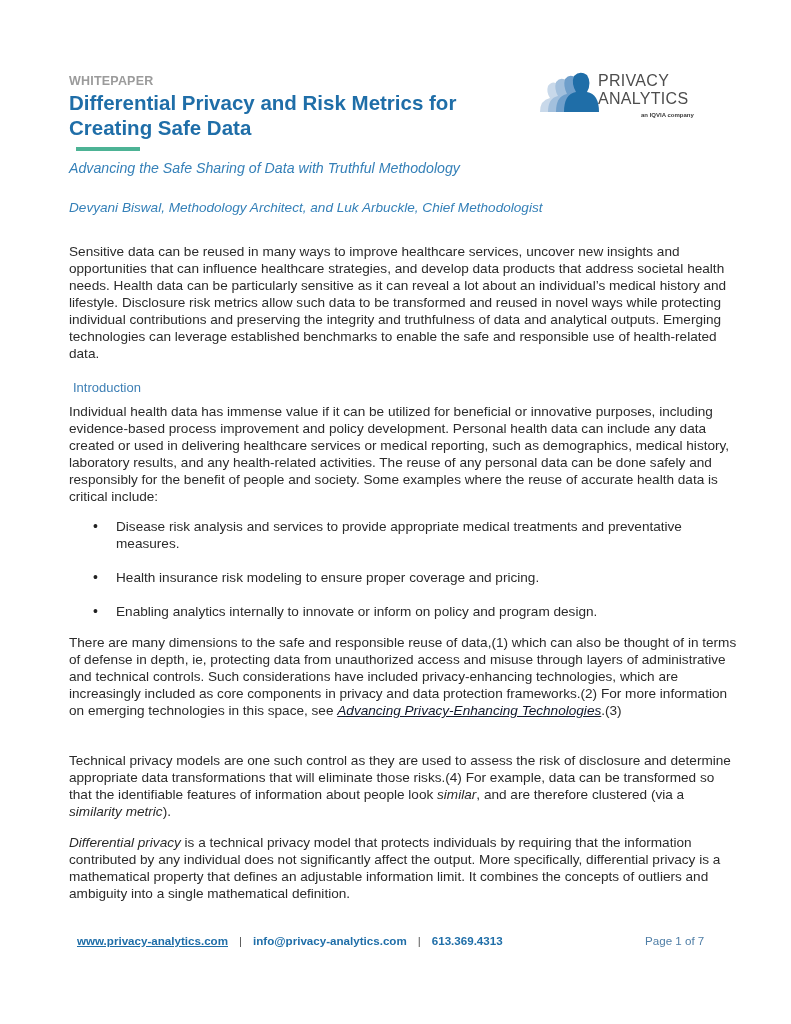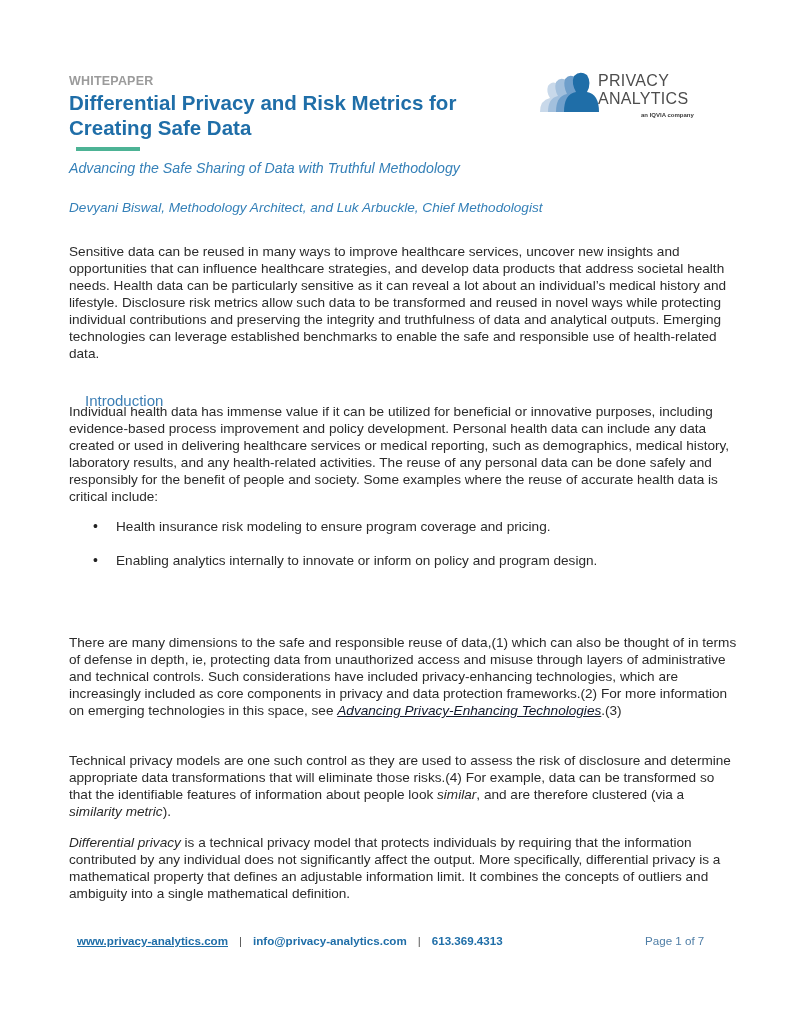--- a/index.html
+++ b/index.html
@@ -10,21 +10,21 @@
   .title { position:absolute; left:69px; top:90px; width:440px; font-size:20.5px; font-weight:bold;
            color:#1f6ea8; line-height:25px; margin:0; }
   .title-rule { position:absolute; left:76px; top:147px; width:64px; height:4px; background:#4db395; }
   .logo { position:absolute; left:536px; top:70px; width:180px; height:50px; }
   .logo-text { position:absolute; left:598px; top:72px; font-size:16px; line-height:18px;
                color:#4d4d4d; letter-spacing:0.3px; }
   .logo-sub { position:absolute; left:641px; top:112px; font-size:6px; font-weight:bold; color:#3a3a3a; }
   .subtitle { position:absolute; left:69px; top:160px; font-size:14.2px; font-style:italic; color:#3580b8; }
   .authors { position:absolute; left:69px; top:200px; font-size:13.6px; font-style:italic; color:#3580b8; }
   .para { position:absolute; left:69px; width:670px; font-size:13.6px; line-height:17px; color:#2b2b2b; margin:0; }
-  .heading { position:absolute; left:69px; top:376px; font-size:15px; color:#3d7fb5; margin:16px; font-weight:normal; }
+  .heading { position:absolute; left:69px; top:376px; font-size:13px; color:#3d7fb5; margin:4px; font-weight:normal; }
   .bullets { position:absolute; left:95px; top:518px; width:620px; margin:0; padding:0; list-style:none; font-size:13.6px; line-height:17px; }
   .bullets li { position:relative; padding-left:21px; margin-bottom:17px; }
   .bullets li::before { content:"\2022"; position:absolute; left:-2px; top:0; color:#222; font-size:14px; }
   a.link { color:#0f172a; text-decoration:underline; font-style:italic; }
   em { font-style:italic; }
   .footer { position:absolute; top:934px; left:77px; font-size:11.6px; font-weight:bold; color:#1f6ea8; }
   .footer .sep { color:#555; margin:0 11px; font-weight:normal; }
   .footer a { color:#1f6ea8; text-decoration:underline; }
   .page-num { position:absolute; top:934px; left:645px; font-size:11.6px; color:#4f7ea6; }
 </style>
@@ -52,21 +52,22 @@
 <div class="subtitle">Advancing the Safe Sharing of Data with Truthful Methodology</div>
 <div class="authors">Devyani Biswal, Methodology Architect, and Luk Arbuckle, Chief Methodologist</div>
 
 <p class="para" style="top:243px;">Sensitive data can be reused in many ways to improve healthcare services, uncover new insights and opportunities that can influence healthcare strategies, and develop data products that address societal health needs. Health data can be particularly sensitive as it can reveal a lot about an individual’s medical history and lifestyle. Disclosure risk metrics allow such data to be transformed and reused in novel ways while protecting individual contributions and preserving the integrity and truthfulness of data and analytical outputs. Emerging technologies can leverage established benchmarks to enable the safe and responsible use of health-related data.</p>
 
 <h2 class="heading">Introduction</h2>
 
 <p class="para" style="top:403px;">Individual health data has immense value if it can be utilized for beneficial or innovative purposes, including evidence-based process improvement and policy development. Personal health data can include any data created or used in delivering healthcare services or medical reporting, such as demographics, medical history, laboratory results, and any health-related activities. The reuse of any personal data can be done safely and responsibly for the benefit of people and society. Some examples where the reuse of accurate health data is critical include:</p>
 
 <ul class="bullets">
-  <li>Health insurance risk modeling to ensure program coverage and pricing.</li>
+  <li>Disease risk analysis and services to provide appropriate medical treatments and preventative measures.</li>
+  <li>Health insurance risk modeling to ensure proper coverage and pricing.</li>
   <li>Enabling analytics internally to innovate or inform on policy and program design.</li>
 </ul>
 
 <p class="para" style="top:634px;"><span>There are many dimensions to the safe and responsible reuse of data,(1) which can also be thought of in terms of defense in depth, ie, protecting data from unauthorized access and misuse through layers of administrative and technical controls. Such considerations have included privacy-enhancing technologies, which are increasingly included as core components in privacy and data protection frameworks.(2) For more information on emerging technologies in this space, see </span><a class="link">Advancing Privacy-Enhancing Technologies</a><span>.(3)</span></p>
 
 <p class="para" style="top:752px;"><span>Technical privacy models are one such control as they are used to assess the risk of disclosure and determine appropriate data transformations that will eliminate those risks.(4) For example, data can be transformed so that the identifiable features of information about people look </span><em>similar</em><span>, and are therefore clustered (via a </span><em>similarity metric</em><span>).</span></p>
 
 <p class="para" style="top:834px;"><em>Differential privacy</em><span> is a technical privacy model that protects individuals by requiring that the information contributed by any individual does not significantly affect the output. More specifically, differential privacy is a mathematical property that defines an adjustable information limit. It combines the concepts of outliers and ambiguity into a single mathematical definition.</span></p>
 
 <div class="footer">

